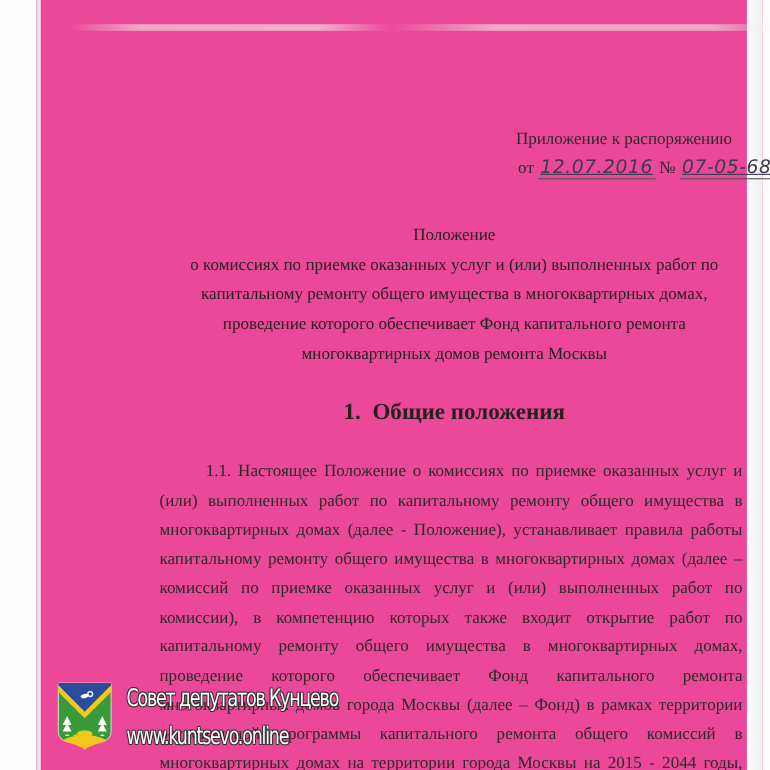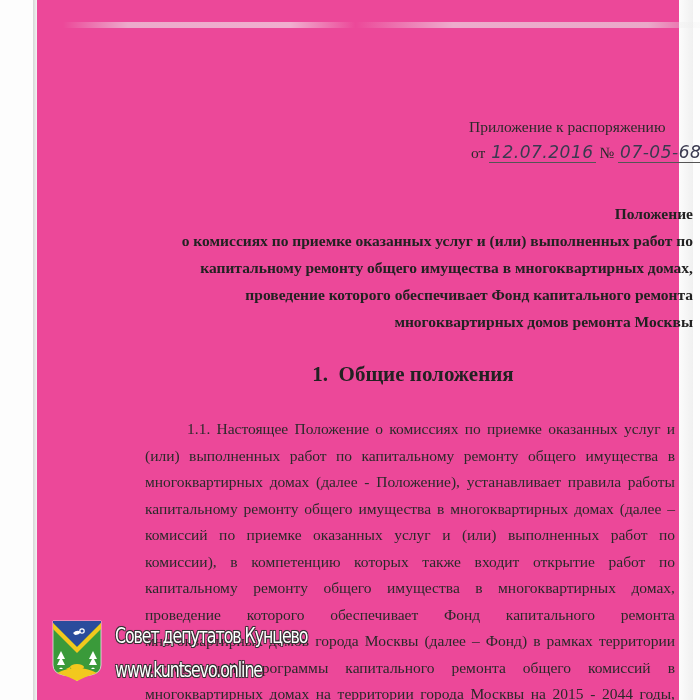--- a/index.html
+++ b/index.html
@@ -59,28 +59,29 @@
       color: #2a2a2a;
     }
     .hand {
       font-family: "DejaVu Sans", sans-serif;
       font-style: italic;
       font-size: 17px;
       color: #3a3a50;
       letter-spacing: 0.5px;
       border-bottom: 1px solid #555;
       padding: 0 2px;
+      text-decoration: underline;
     }
     .title-block {
       position: absolute;
       left: 100px;
       width: 560px;
       top: 200px;
-      text-align: right;
-      font-weight: bold;
+      text-align: center;
+      font-weight: normal;
       font-size: 15.5px;
       color: #222;
     }
     .title-block div {
       height: 27px;
       line-height: 27px;
       white-space: nowrap;
     }
     .section-heading {
       position: absolute;

